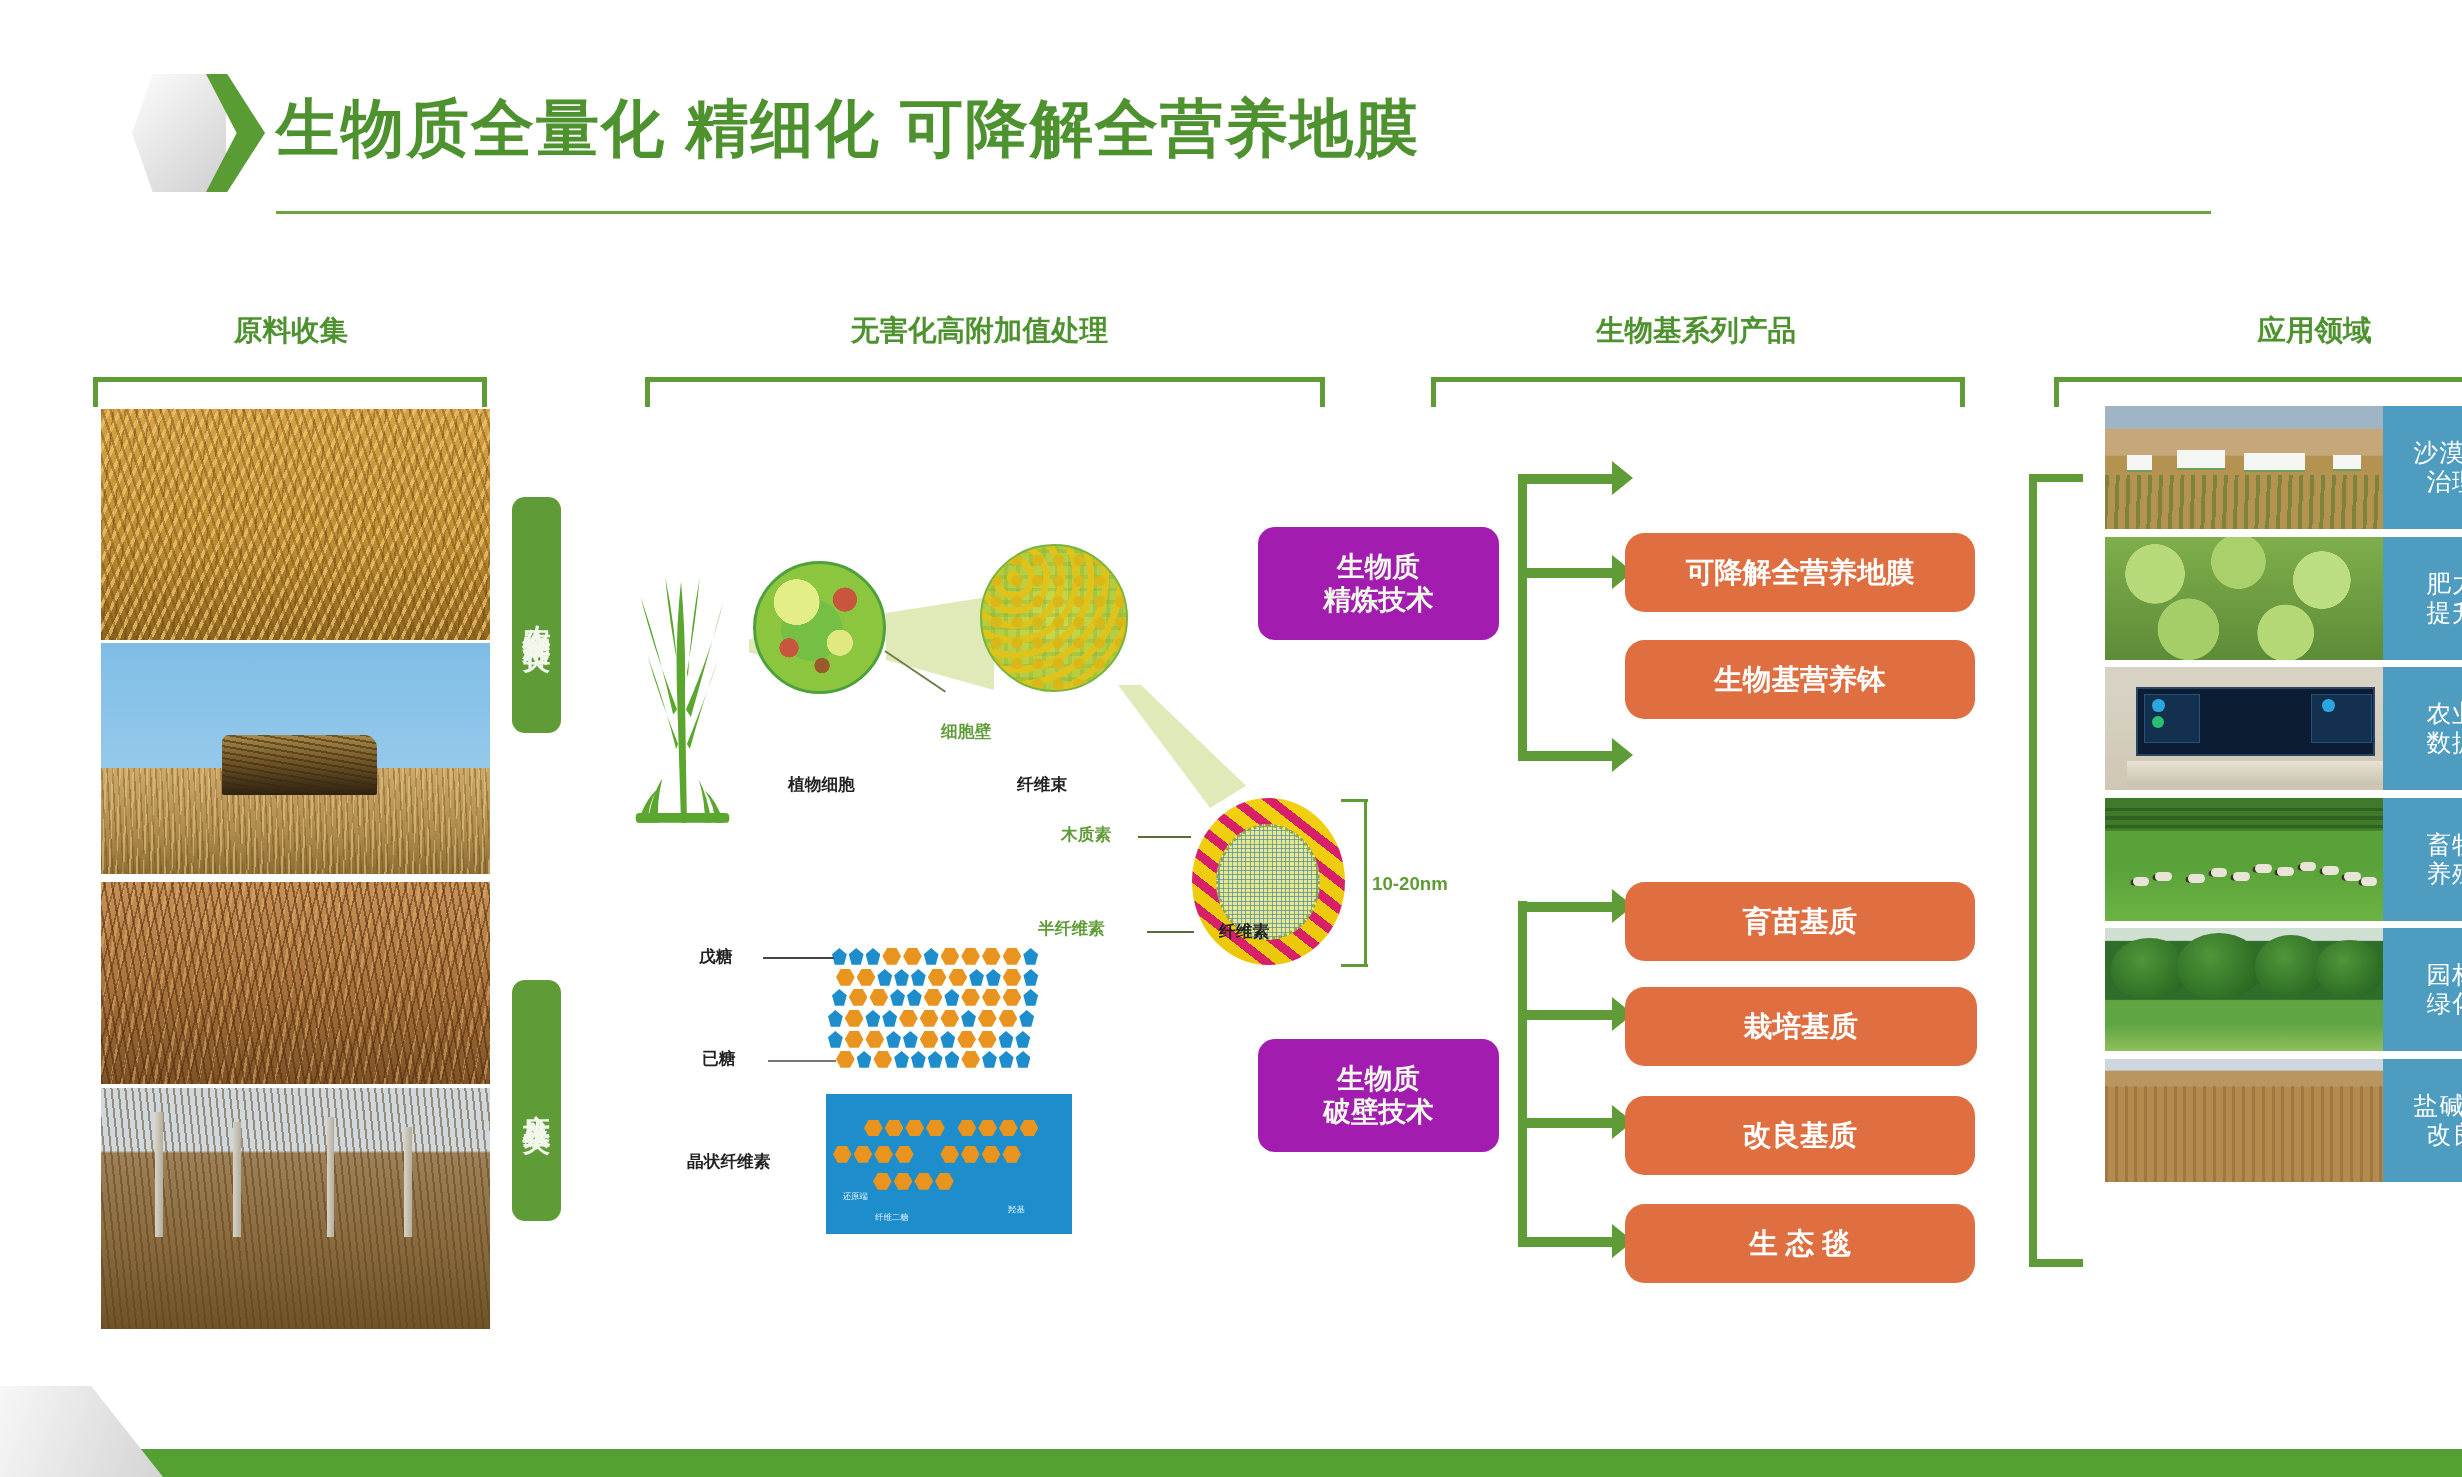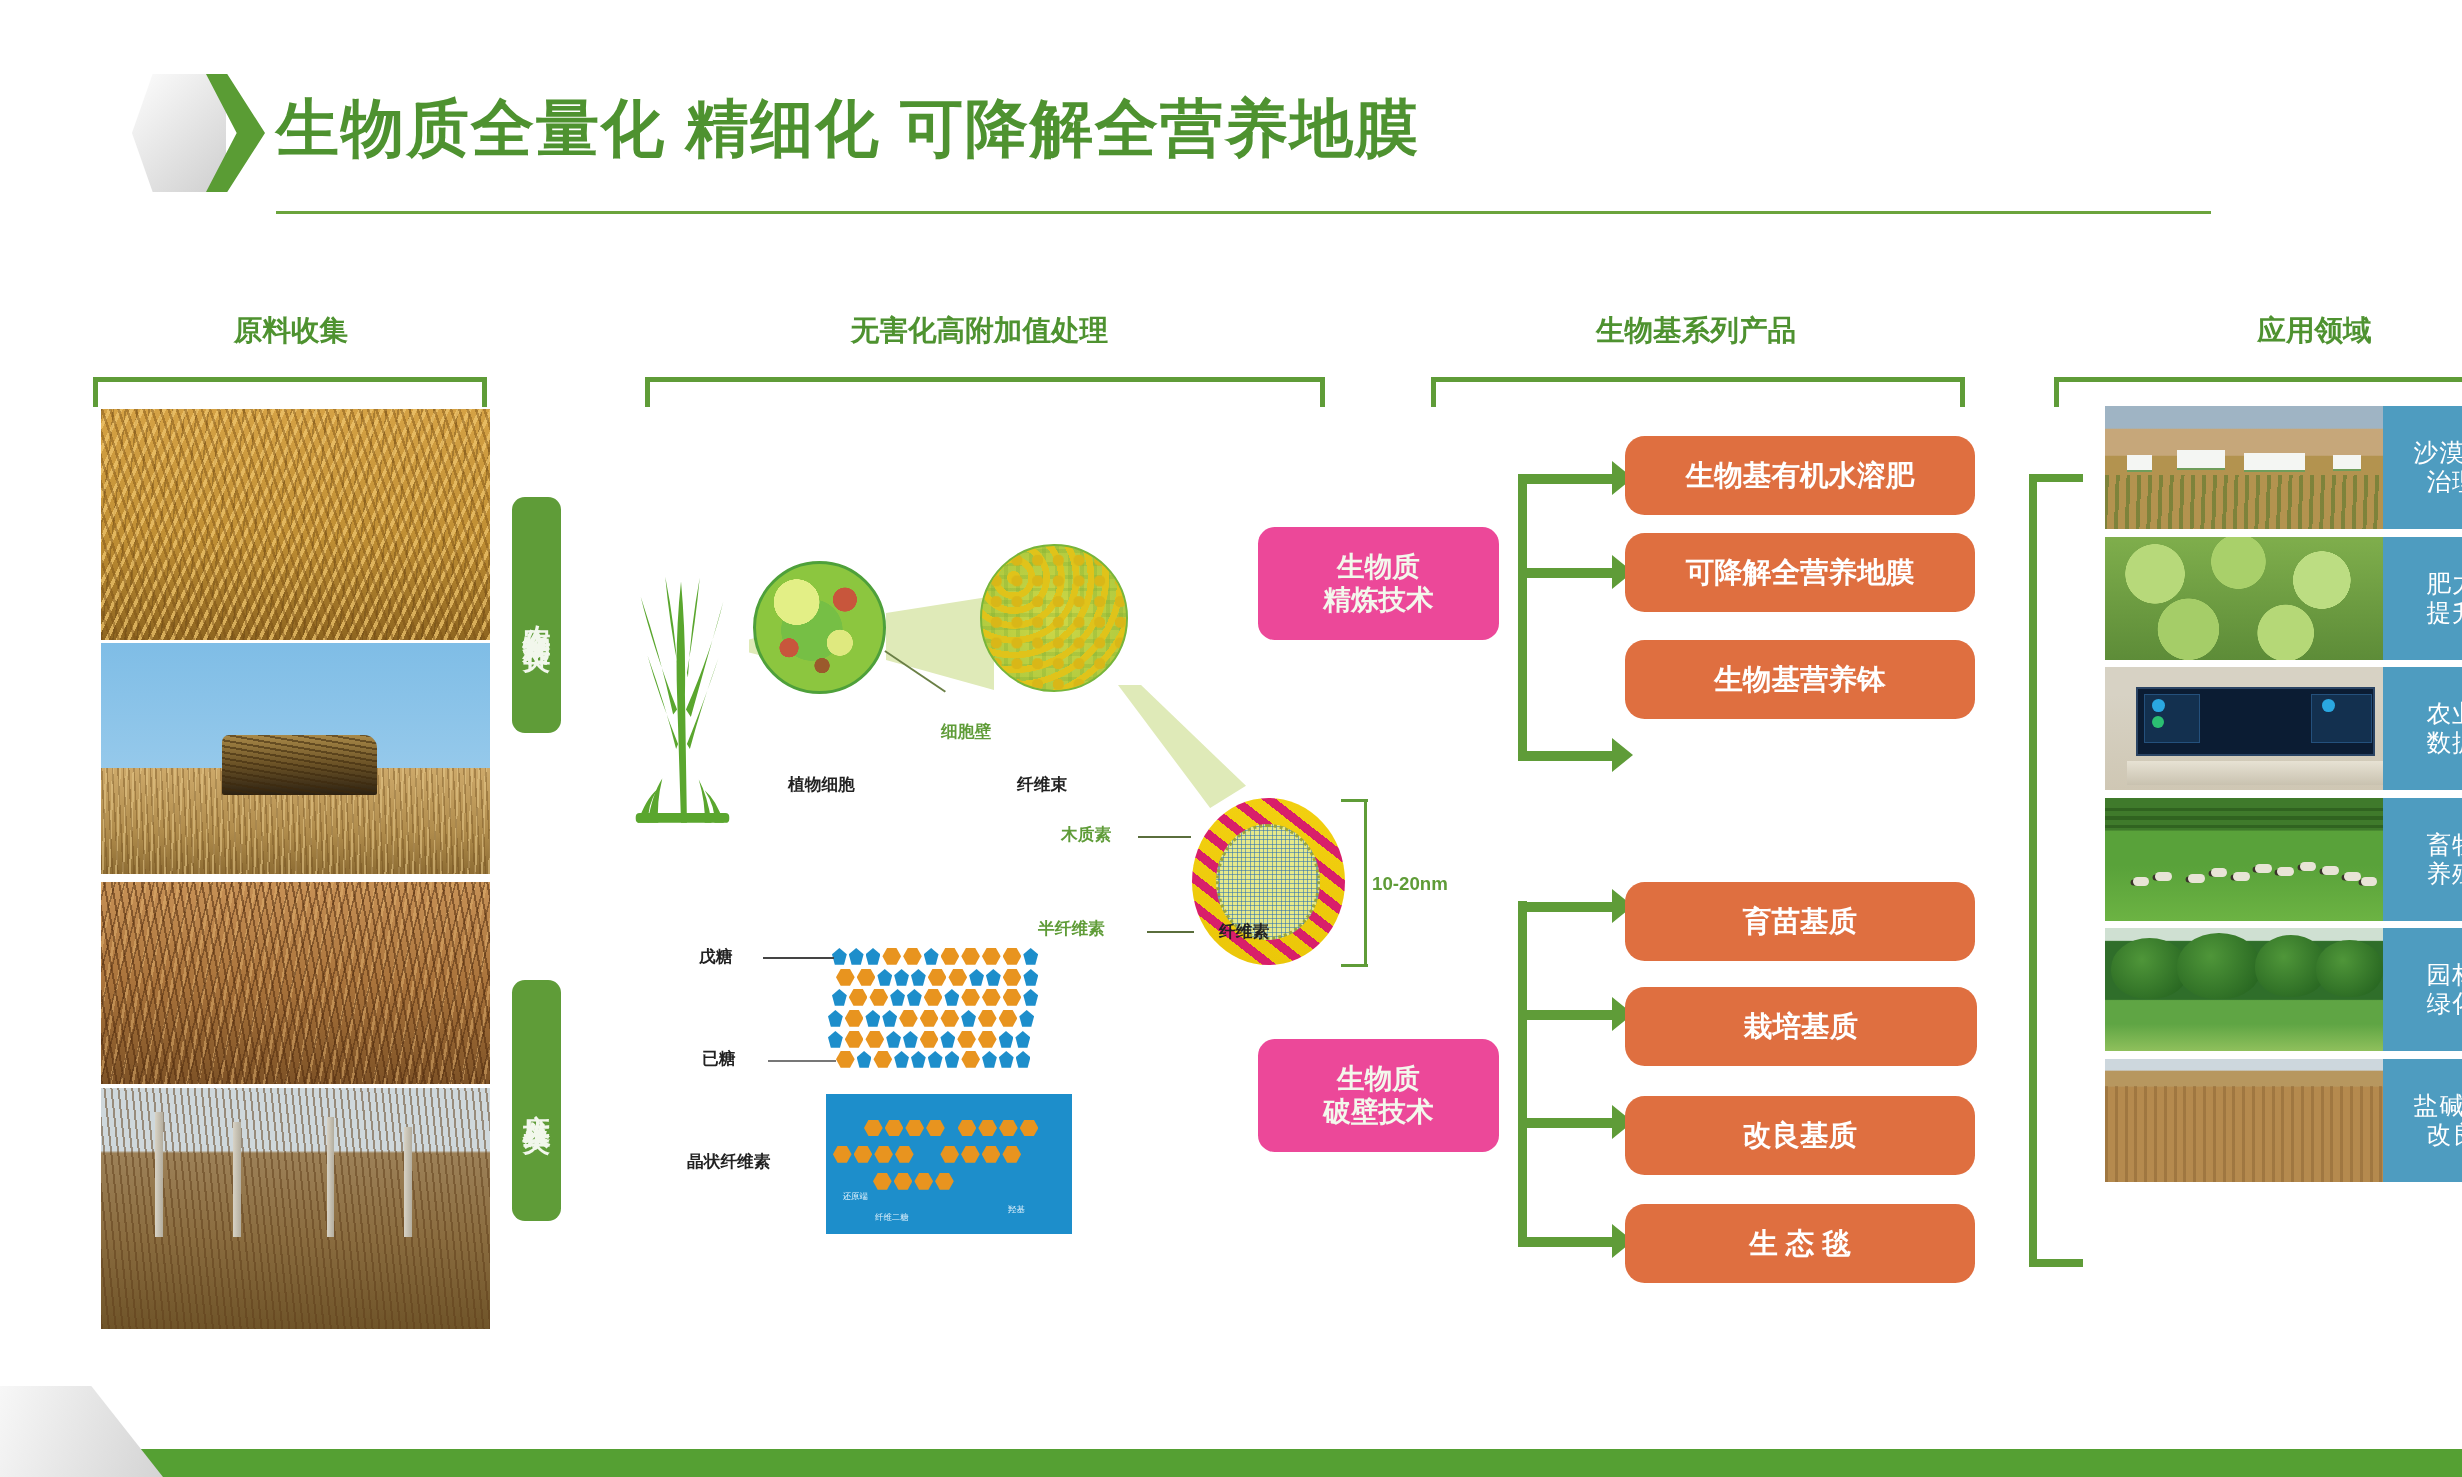--- a/index.html
+++ b/index.html
@@ -148,21 +148,21 @@
   .sugar-row{ position:absolute; display:flex; gap:2px; }
   .hexo{ width:18.7px; height:16.7px; background:#e8941f;
     clip-path: polygon(25% 0%, 75% 0%, 100% 50%, 75% 100%, 25% 100%, 0% 50%); }
   .pento{ width:14.8px; height:16.7px; background:#1d8ecb;
     clip-path: polygon(50% 0%, 100% 38%, 81% 100%, 19% 100%, 0% 38%); }
   .cryst-box{ position:absolute; background:#1d8ecb; }
   .cryst-label{ position:absolute; color:#dff0fb; font-size:8.4px; white-space:nowrap;text-align:center;}
 
   
   .tech-box{
-    position:absolute; background:#ec4899; border-radius:16.7px;
+    position:absolute; background:#a21caf; border-radius:16.7px;
     color:#f3f8ec; display:flex; flex-direction:column;
     align-items:center; justify-content:center; line-height:1.18;
     font-size:27.6px; font-weight:600; text-align:center;
   }
   .prod-box{
     position:absolute; background:#df6f40; border-radius:19.7px;
     color:#fff; display:flex; align-items:center; justify-content:center;
     font-size:28.6px; font-weight:600; white-space:nowrap;
   }
   .brk{ position:absolute; background:#5f9c38; }
@@ -456,23 +456,20 @@
   <div class="tech-box" style="left:1258px;top:527px;width:241px;height:113px;">
     <span>生物质</span>
     <span>精炼技术</span>
   </div>
 
   <div class="brk" style="left:1518px;top:474px;width:8.9px;height:286px;"></div>
   <div class="arrow" style="left:1518px;top:474px;width:94px;"></div>
   <div class="arrow" style="left:1518px;top:568px;width:94px;"></div>
   <div class="arrow" style="left:1518px;top:751px;width:94px;"></div>
 
-  <div class="prod-box" style="left:1625px;top:436px;width:350px;height:79px;">
-    <span>生物基有机水溶肥</span>
-  </div>
   <div class="prod-box" style="left:1625px;top:533px;width:350px;height:79px;">
     <span>可降解全营养地膜</span>
   </div>
   <div class="prod-box" style="left:1625px;top:640px;width:350px;height:79px;">
     <span>生物基营养钵</span>
   </div>
 
   <div class="tech-box" style="left:1258px;top:1039px;width:241px;height:113px;">
     <span>生物质</span>
     <span>破壁技术</span>

